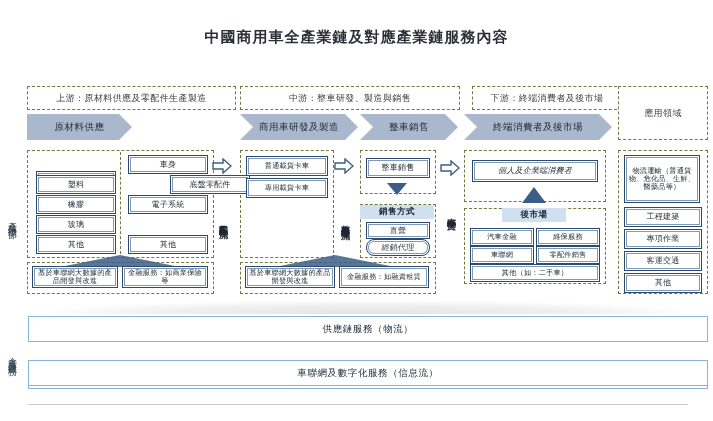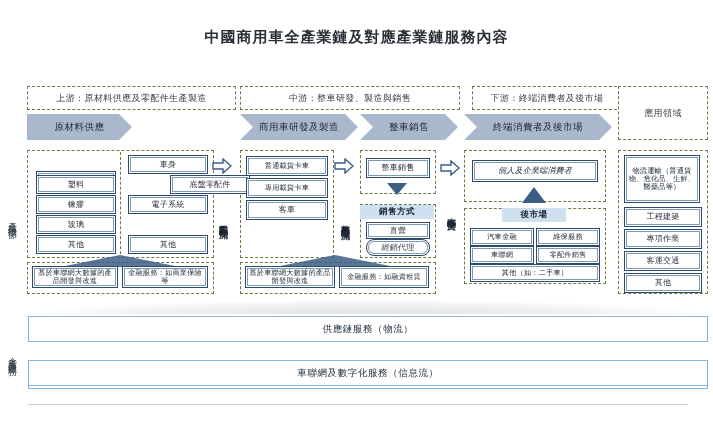--- a/index.html
+++ b/index.html
@@ -176,21 +176,20 @@
 
   <div class="rarrow" id="ra1">
     <svg width="20" height="16" viewBox="0 0 20 16">
         <path d="M1 5 H11 V1 L19 8 L11 15 V11 H1 Z" fill="#ffffff" stroke="#3c5e86" stroke-width="1.4"></path>
       </svg>
   </div>
   <div class="vflow" id="vf-parts">零配件物流</div>
 
   <div class="ibox sm" style="left:246px;top:156px;width:80px;height:18px;">普通載貨卡車</div>
   <div class="ibox sm" style="left:246px;top:178px;width:80px;height:18px;">專用載貨卡車</div>
-  <div class="ibox" style="left:246px;top:200px;width:80px;height:18px;">客車</div>
 
   <div class="rarrow" id="ra2">
     <svg width="20" height="16" viewBox="0 0 20 16">
         <path d="M1 5 H11 V1 L19 8 L11 15 V11 H1 Z" fill="#ffffff" stroke="#3c5e86" stroke-width="1.4"></path>
       </svg>
   </div>
   <div class="vflow" id="vf-veh">整車發運物流</div>
 
   <div class="ibox" style="left:366px;top:158px;width:62px;height:18px;">整車銷售</div>
 

